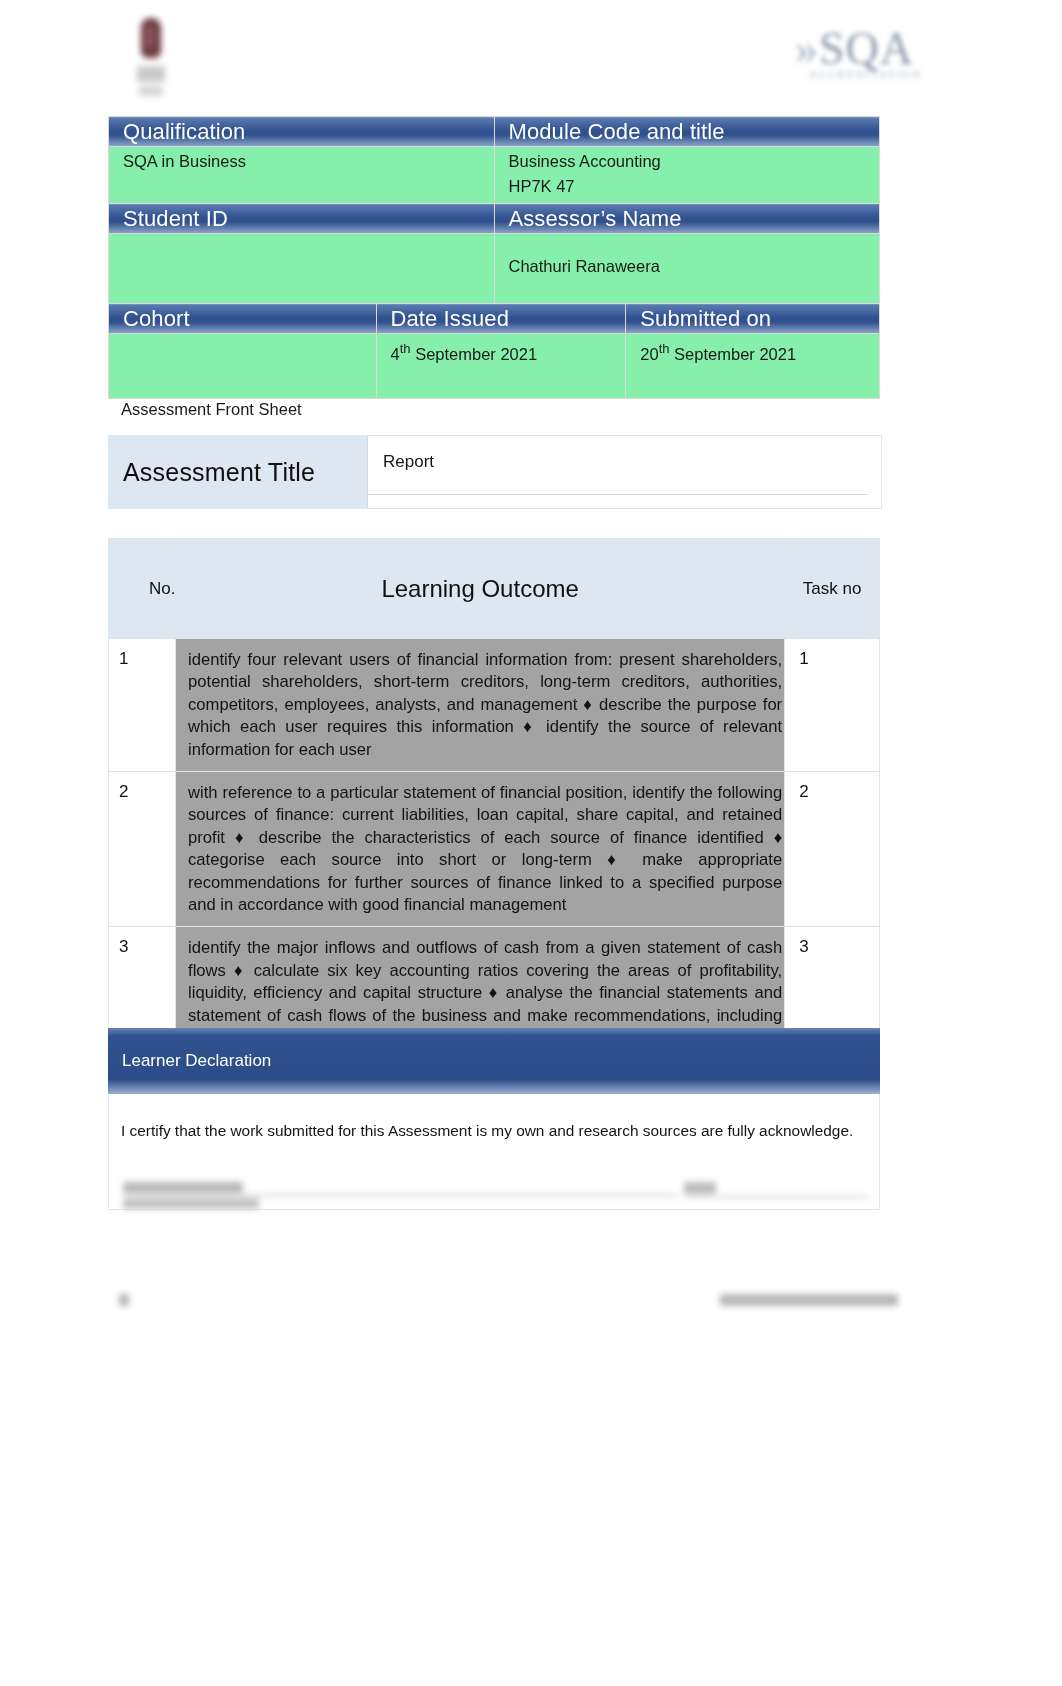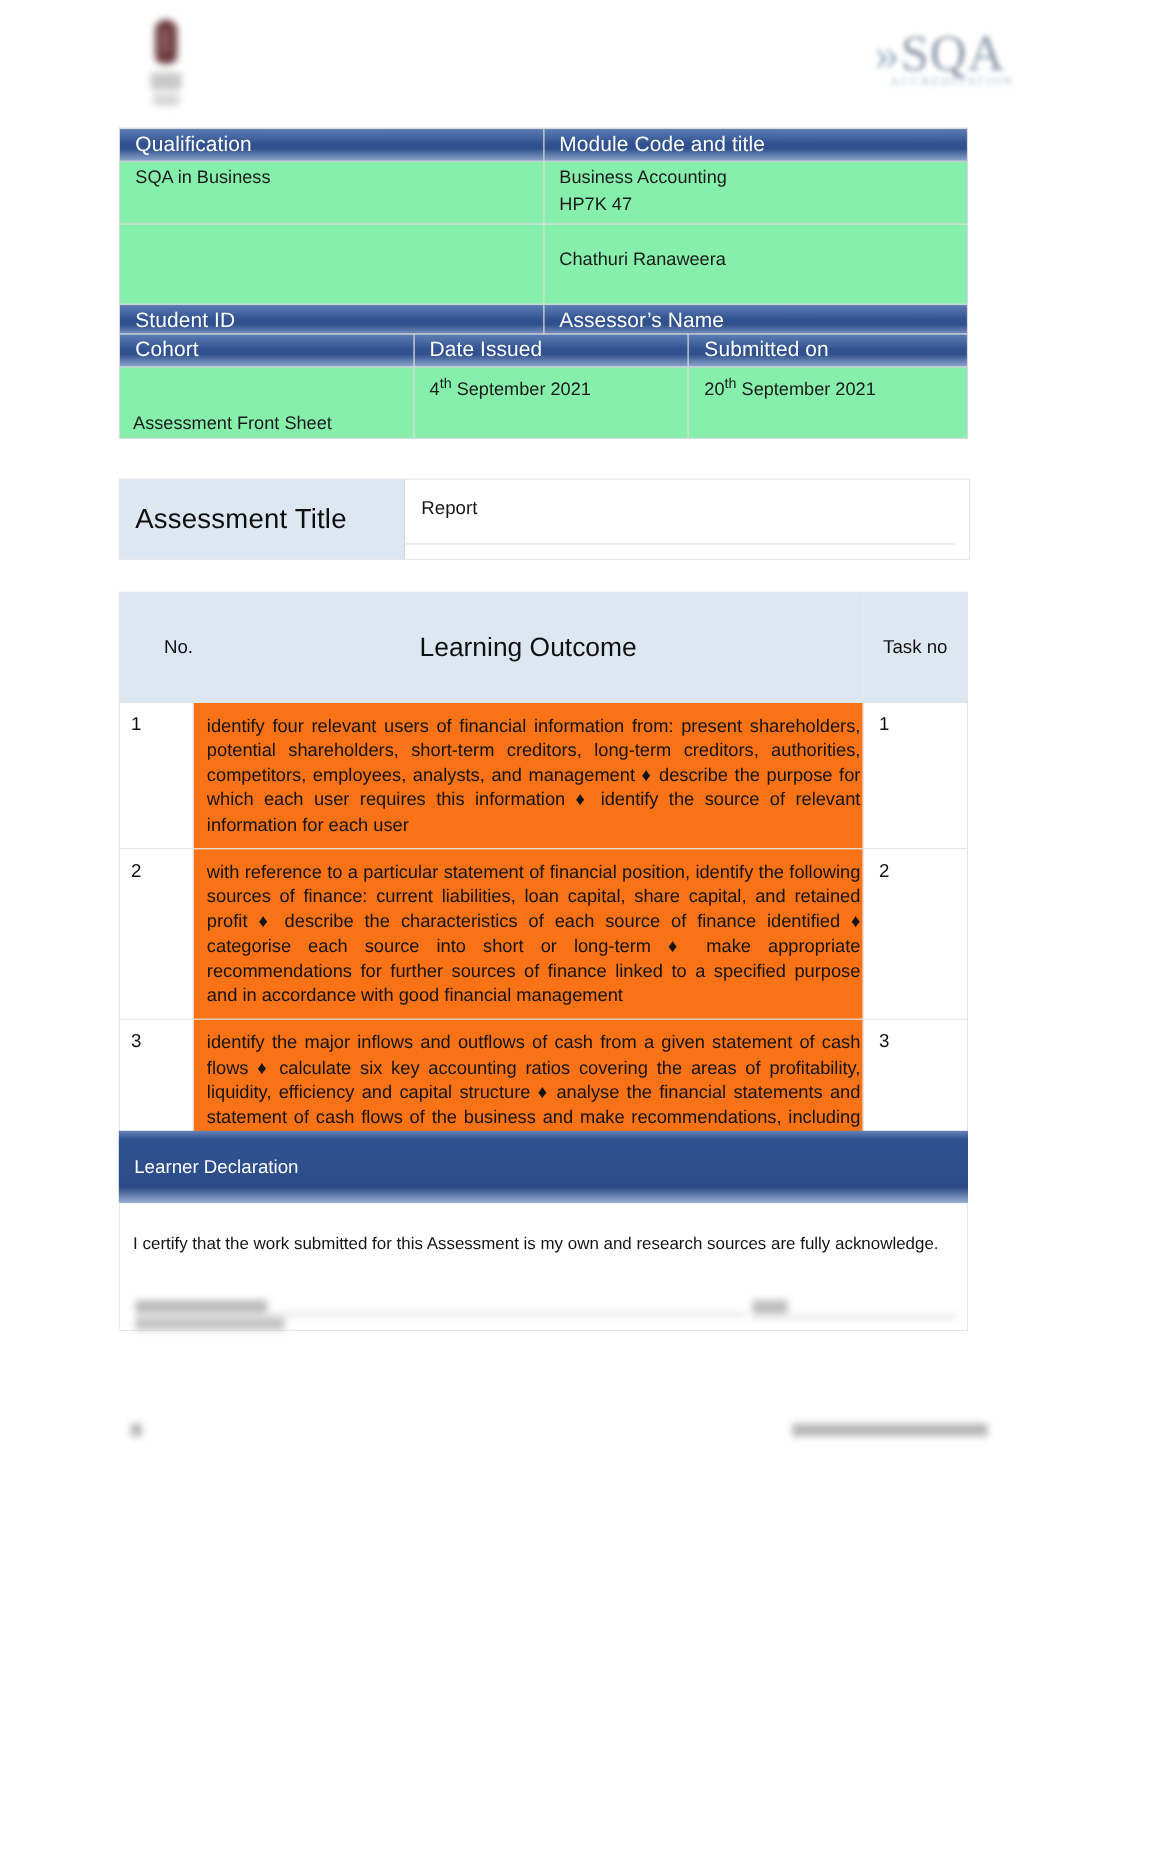--- a/index.html
+++ b/index.html
@@ -66,40 +66,40 @@
 
   
   .info-table {
     left:108px; top:116px; width:772px;
     box-shadow:0 0 0 0 transparent;
   }
   .info-table td { border:1px solid #d9d9d9; padding:0; }
   .hdr-cell {
     background: linear-gradient(180deg,#5b7cb2 0%,#31528f 45%,#2f4f8d 60%,#8ea6cb 100%);
     color:#ffffff;
-    font-size:19px;
+    font-size:22px;
     padding:4px 0 3px 14px !important;
     height:22px;
     line-height:22px;
     white-space:nowrap;
     letter-spacing:0.1px;
   }
   .val-cell {
     background:#86efac;
     font-size:16.5px;
     color:#1a1a1a;
     padding:2px 0 4px 14px !important;
     line-height:25px;
   }
   .val-cell.blank { height:48px; }
   .sup { font-size:13px; vertical-align:super; }
 
   
   .front-sheet-caption {
-    position:absolute; left:121px; top:376px;
+    position:absolute; left:121px; top:400px;
     font-size:16.5px; color:#1a1a1a;
   }
 
   
   .title-wrap {
     position:absolute; left:108px; top:435px; width:772px; height:72px;
     border:1px solid #e2e6ea; background:#ffffff;
   }
   .title-label {
     position:absolute; left:0px; top:0px; width:258px; height:72px;
@@ -128,21 +128,21 @@
     vertical-align:middle !important;
   }
   .lo-head.no { font-size:17px;padding-left:40px; }
   .lo-head.lo { font-size:24px; }
   .lo-head.task { font-size:17px;text-align:center; }
   .lo-num {
     width:56px; font-size:17px; padding:10px 0 10px 10px; background:#fff;
   }
   .lo-text {
     font-size:16.6px; line-height:22.4px; text-align:justify;
-    padding:10px 2px 10px 12px; background:#f97316; color:#131313;
+    padding:10px 2px 10px 12px; background:#a3a3a3; color:#131313;
   }
   .lo-task {
     width:88px; font-size:17px; padding:10px 0 10px 14px; background:#fff;
   }
 
   
   .decl-wrap {
     position:absolute; left:108px; top:1028px; width:772px;
   }
   .decl-head {
@@ -229,26 +229,26 @@
         <td class="hdr-cell">Module Code and title</td>
       </tr>
       <tr>
         <td class="val-cell" style="height:50px">SQA in Business</td>
         <td class="val-cell" style="height:50px">
           <div>Business Accounting</div>
           <div>HP7K 47</div>
         </td>
       </tr>
       <tr>
+        <td class="hdr-cell">Student ID</td>
+        <td class="hdr-cell">Assessor’s Name</td>
+      </tr>
+      <tr>
         <td class="val-cell blank"></td>
         <td class="val-cell blank" style="padding-top:20px !important">Chathuri Ranaweera</td>
-      </tr>
-      <tr>
-        <td class="hdr-cell">Student ID</td>
-        <td class="hdr-cell">Assessor’s Name</td>
       </tr>
     </tbody>
   </table>
 
   <table class="tbl" style="left:108px; top:303px; width:772px;">
     <colgroup>
       <col style="width:34.7%">
         <col style="width:32.4%">
         <col style="width:32.9%">
     </colgroup>

